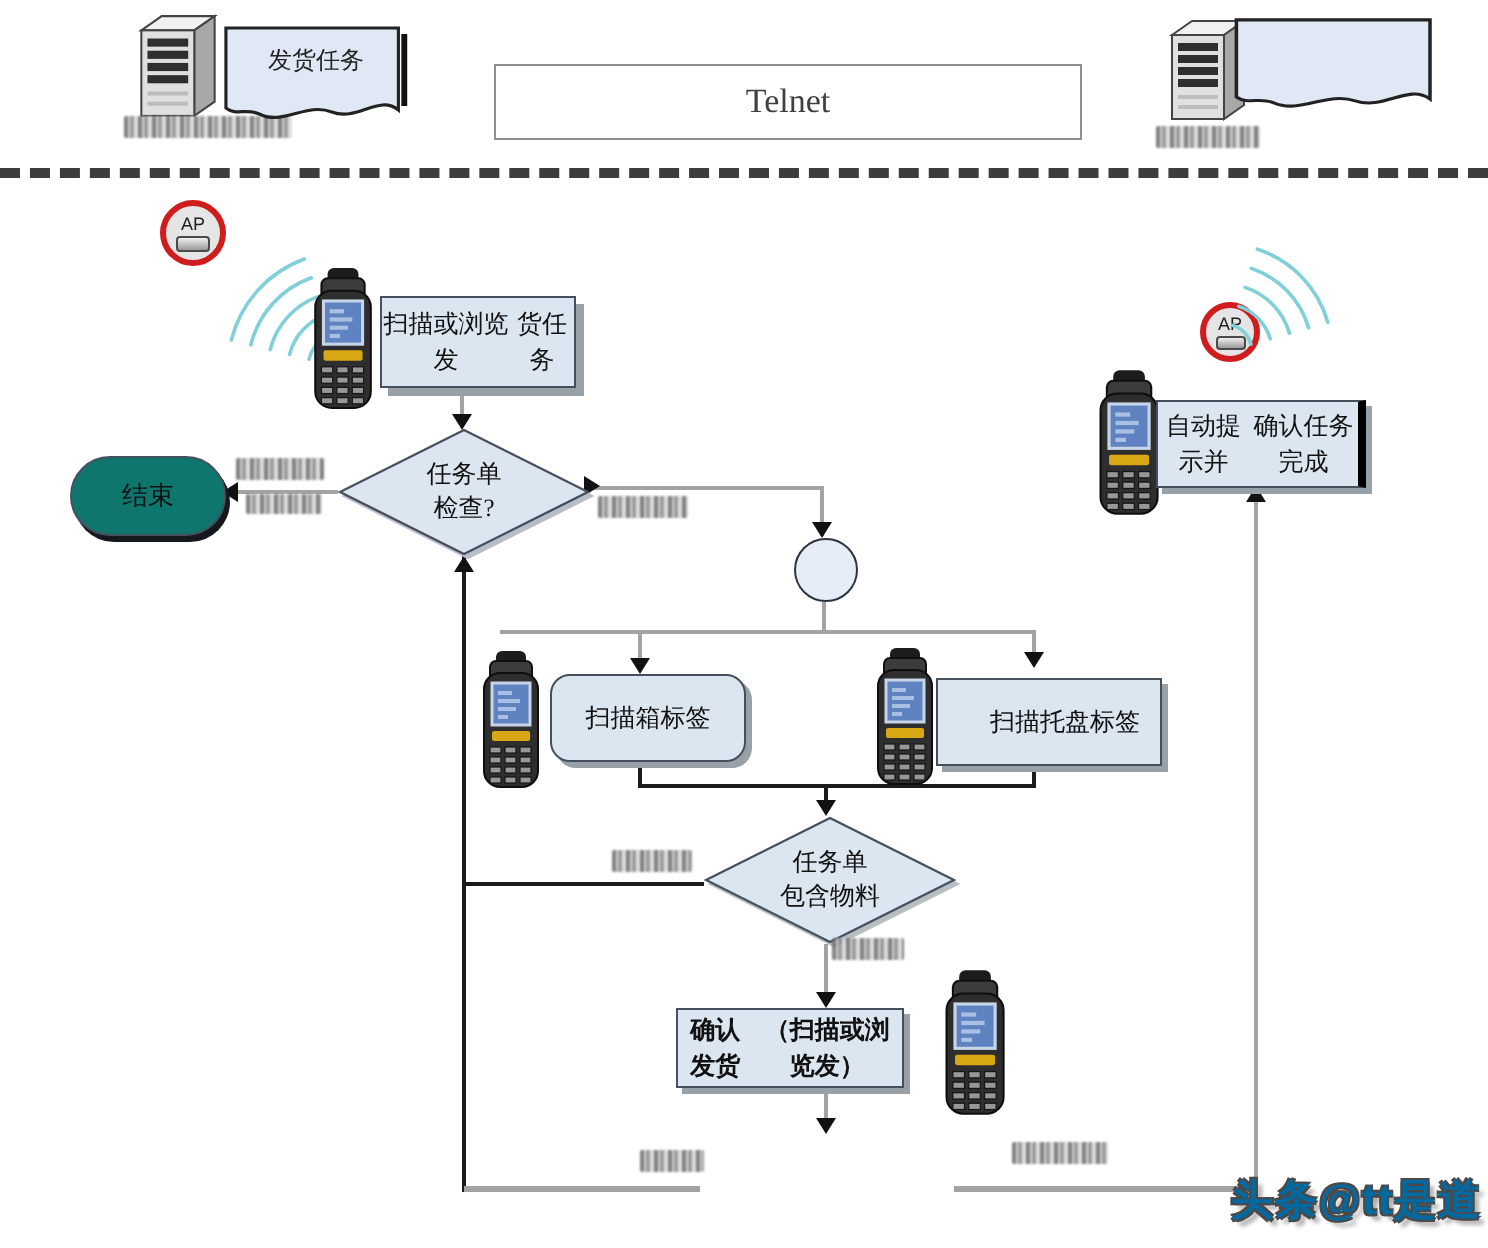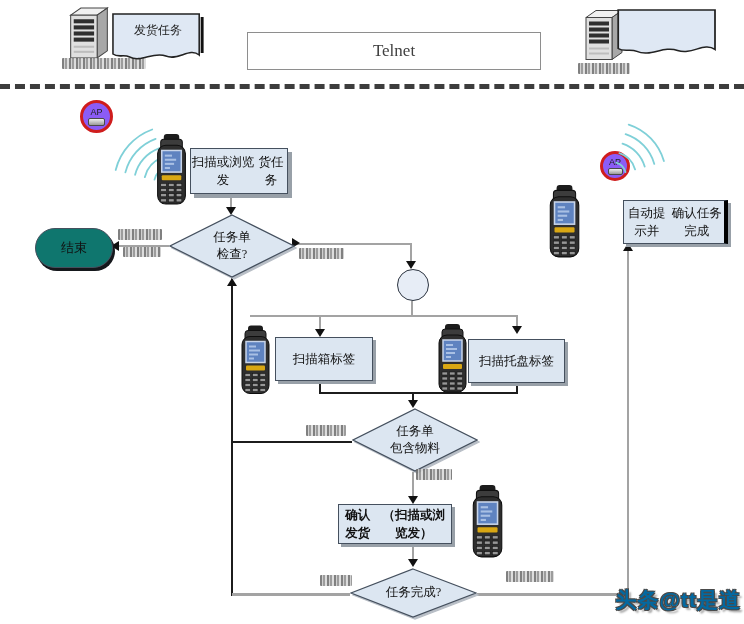--- a/index.html
+++ b/index.html
@@ -29,21 +29,21 @@
         font-size:13px;font-family:"Liberation Serif","DejaVu Serif",serif;}
   .connector{position:absolute;width:32px;height:32px;border-radius:50%;
         background:#e7edf6;border:1.5px solid #2c3440;box-sizing:border-box;}
   
   .telnetbox{position:absolute;left:247px;top:32px;width:292px;height:36px;background:#fff;
         border:1px solid #8e8e8e;display:flex;align-items:center;justify-content:center;
         font-family:"Liberation Serif","DejaVu Serif",serif;font-size:17px;color:#404040;}
   .doctxt{position:absolute;text-align:center;font-family:"Liberation Serif","DejaVu Serif",serif;
         font-size:12px;line-height:1.4;color:#222;}
   
-  .ap{position:absolute;border:3px solid #cf1d1d;border-radius:50%;background:#8b5cf6;
+  .ap{position:absolute;border:3px solid #cf1d1d;border-radius:50%;background:#e5e5e5;
         display:flex;flex-direction:column;align-items:center;justify-content:center;box-sizing:border-box;}
   .ap .aptxt{font-size:9px;line-height:9px;color:#222;font-family:"Liberation Sans",sans-serif;}
   .ap .apdev{width:15px;height:6px;border:1px solid #4a4a4a;border-radius:2px;
         background:linear-gradient(#efefef,#9a9a9a);margin-top:1px;}
   
   .blz{position:absolute;background-image:repeating-linear-gradient(90deg,#6b6b6b 0 2px,#c9c9c9 2px 3px,#8b8b8b 3px 5px,#d8d8d8 5px 7px);
         opacity:.85;filter:blur(.6px);border-radius:1px;}
   
   .wm{position:absolute;right:3px;top:586px;font-size:21px;font-weight:bold;color:#0369a1;
         letter-spacing:1px;
@@ -212,28 +212,28 @@
       <div>任务单</div>
       <div>检查?</div>
     </div>
   </div>
 
   <div class="connector" style="left:397px;top:269px;"></div>
 
   <svg class="icon" style="left:237px;top:324px" width="36" height="71" viewBox="0 0 36 70">
       <use href="#scanner-icon"></use>
     </svg>
-  <div class="pbox" style="left:275px;top:337px;width:96px;height:42px;">
+  <div class="pbox" style="left:275px;top:337px;width:96px;height:42px;border-radius:10px;">
     <div>扫描箱标签</div>
   </div>
 
   <svg class="icon" style="left:434px;top:322px" width="36" height="72" viewBox="0 0 36 70">
       <use href="#scanner-icon"></use>
     </svg>
-  <div class="pbox" style="left:468px;top:339px;width:95px;height:42px;">
+  <div class="pbox" style="left:468px;top:339px;width:95px;height:42px;padding-left:16px;">
     <div>扫描托盘标签</div>
   </div>
 
   <div class="diamond" style="left:352px;top:408px;width:126px;height:64px;">
     <svg viewBox="0 0 126 64" preserveAspectRatio="none">
         <polygon points="63,1 125,32 63,63 1,32" fill="#dce6f1" stroke="#45505e" stroke-width="1.2"></polygon>
       </svg>
     <div class="dtxt">
       <div>任务单</div>
       <div>包含物料</div>
@@ -241,30 +241,22 @@
   </div>
 
   <div class="pbox" style="left:338px;top:504px;width:112px;height:38px;font-weight:bold;">
     <div>确认发货</div>
     <div>（扫描或浏览发）</div>
   </div>
   <svg class="icon" style="left:468px;top:483px" width="38" height="76" viewBox="0 0 36 70">
       <use href="#scanner-icon"></use>
     </svg>
 
-  <div class="diamond" style="left:350px;top:568px;width:127px;height:50px;">
-    <svg viewBox="0 0 127 50" preserveAspectRatio="none">
-        <polygon points="63,1 126,25 63,49 1,25" fill="#dce6f1" stroke="#45505e" stroke-width="1.2"></polygon>
-      </svg>
-    <div class="dtxt">
-      <div>任务完成?</div>
-    </div>
-  </div>
-
-  <div class="pbox" style="left:578px;top:200px;width:100px;height:42px;border-right:4px solid #000;margin-left:45px;">
+
+  <div class="pbox" style="left:578px;top:200px;width:100px;height:42px;border-right:4px solid #000;">
     <div>自动提示并</div>
     <div>确认任务完成</div>
   </div>
 
   <div class="blz" style="left:118px;top:229px;width:44px;height:11px"></div>
   <div class="blz" style="left:123px;top:247px;width:38px;height:10px"></div>
   <div class="blz" style="left:299px;top:248px;width:45px;height:11px"></div>
   <div class="blz" style="left:306px;top:425px;width:40px;height:11px"></div>
   <div class="blz" style="left:416px;top:469px;width:36px;height:11px"></div>
   <div class="blz" style="left:320px;top:575px;width:32px;height:11px"></div>

